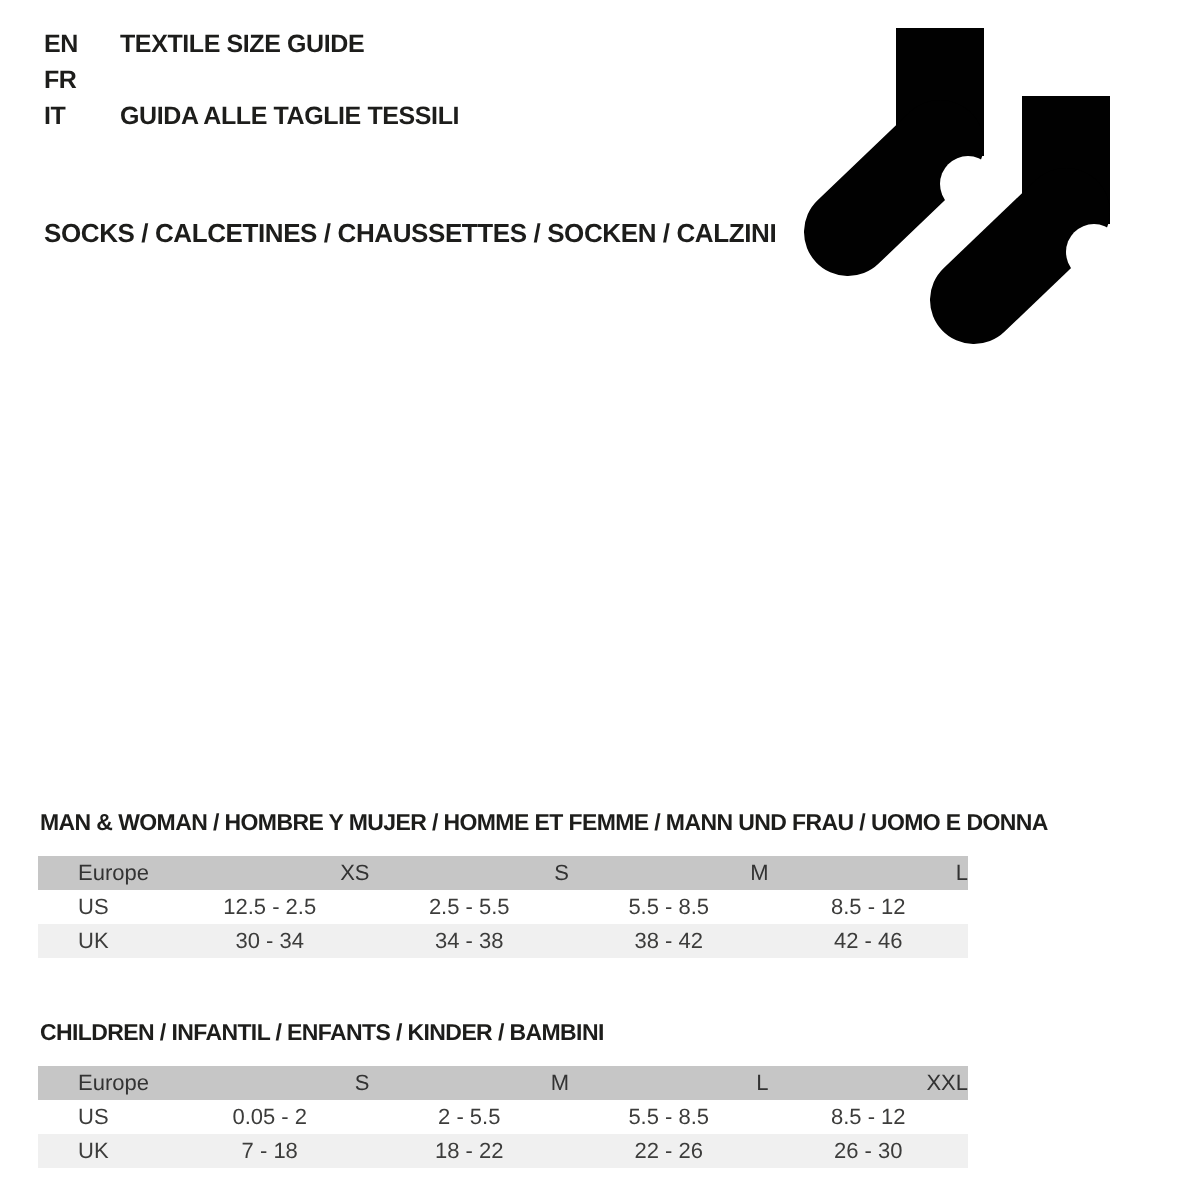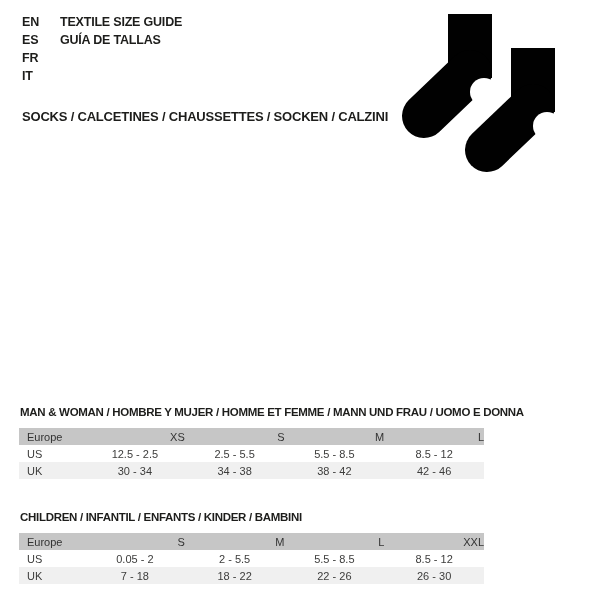--- a/index.html
+++ b/index.html
@@ -92,21 +92,21 @@
     height: 17px;
     padding: 0;
     font-weight: normal;
     font-size: 11px;
     text-align: center;
     color: var(--table-text, #3c3c3b);
     white-space: nowrap;
   }
   .size-table .label-cell {
     text-align: left;
-    padding-left: 8px;
+    padding-left: 20px;
   }
   .size-table thead tr {
     background: var(--header-row-bg, #c6c6c6);
   }
   .size-table thead th {
     color: #333333;
     text-align: right;
   }
   .size-table tbody tr.alt {
     background: var(--alt-row-bg, #f0f0f0);
@@ -116,28 +116,25 @@
 <body>
 
 <div class="canvas">
 
   <div class="lang-block">
     <div class="lang-row">
       <span class="lang-code">EN</span>
       <span class="lang-label">TEXTILE SIZE GUIDE</span>
     </div>
     <div class="lang-row">
-      <span class="lang-code">ES</span>
-      <span class="lang-label">GUÍA DE TALLAS</span>
-    </div>
-    <div class="lang-row">
       <span class="lang-code">FR</span>
     </div>
     <div class="lang-row">
       <span class="lang-code">IT</span>
+      <span class="lang-label">GUIDA ALLE TAGLIE TESSILI</span>
     </div>
   </div>
 
   <div class="category-title">SOCKS / CALCETINES / CHAUSSETTES / SOCKEN / CALZINI</div>
 
   <div class="socks-icon">
     <svg viewBox="0 0 162 170" width="162" height="170" aria-hidden="true">
 
       <g>
         <rect class="ink" x="46" y="4" width="44" height="64"></rect>

